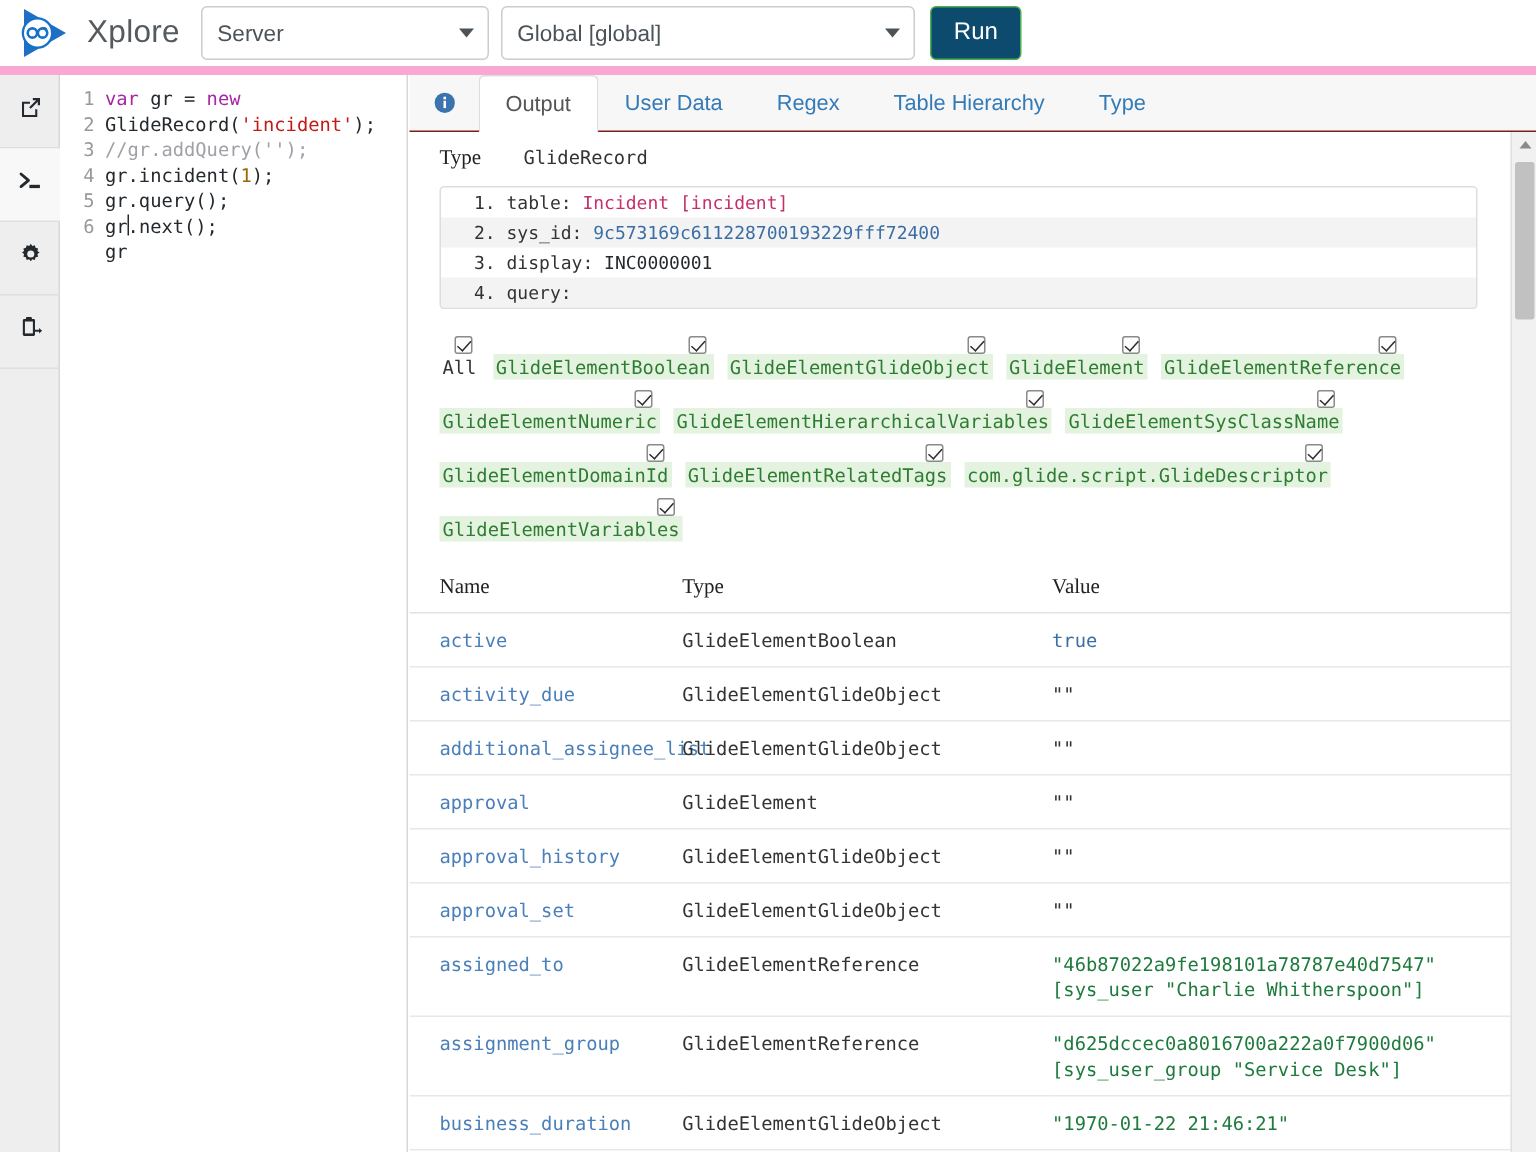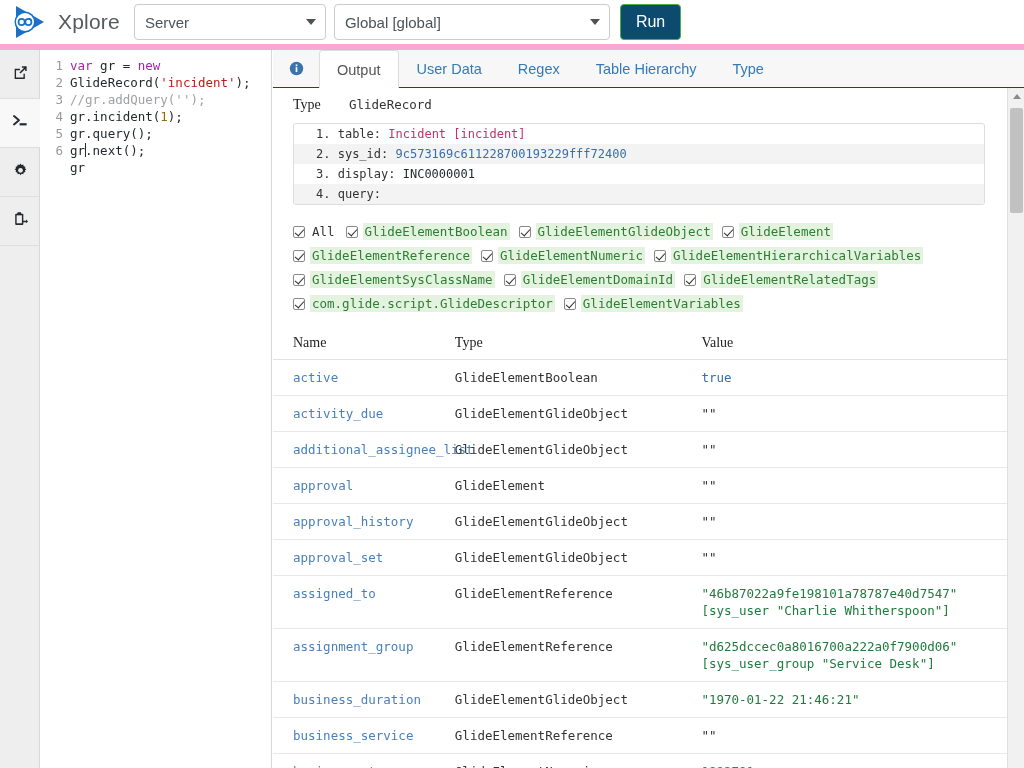--- a/index.html
+++ b/index.html
@@ -142,22 +142,22 @@
   .iv-plain { color: #24292e; }
   .iv-sys { color: #3a6ea5; }
 
   
   .filters {
     padding: 18px 20px 10px 20px;
     display: flex; flex-wrap: wrap; align-items: center;
     width: 741px;
   }
   .fchk {
-    display: inline-flex; align-items: center;
-    margin: 0 9px 7px 0; cursor: pointer;
+    display: inline-flex; align-items: flex-end;
+    margin: 0 9px 7px 0; cursor: pointer; flex-direction: column;
   }
   .cbox {
     width: 12px; height: 12px; min-width: 12px;
     border: 1px solid #8a8a8a; border-radius: 2px;
     background: #fdfdfd; margin-right: 5px;
     position: relative;
   }
   .cbox::after {
     content: ""; position: absolute;
     left: 3px; top: 0px; width: 4px; height: 8px;

